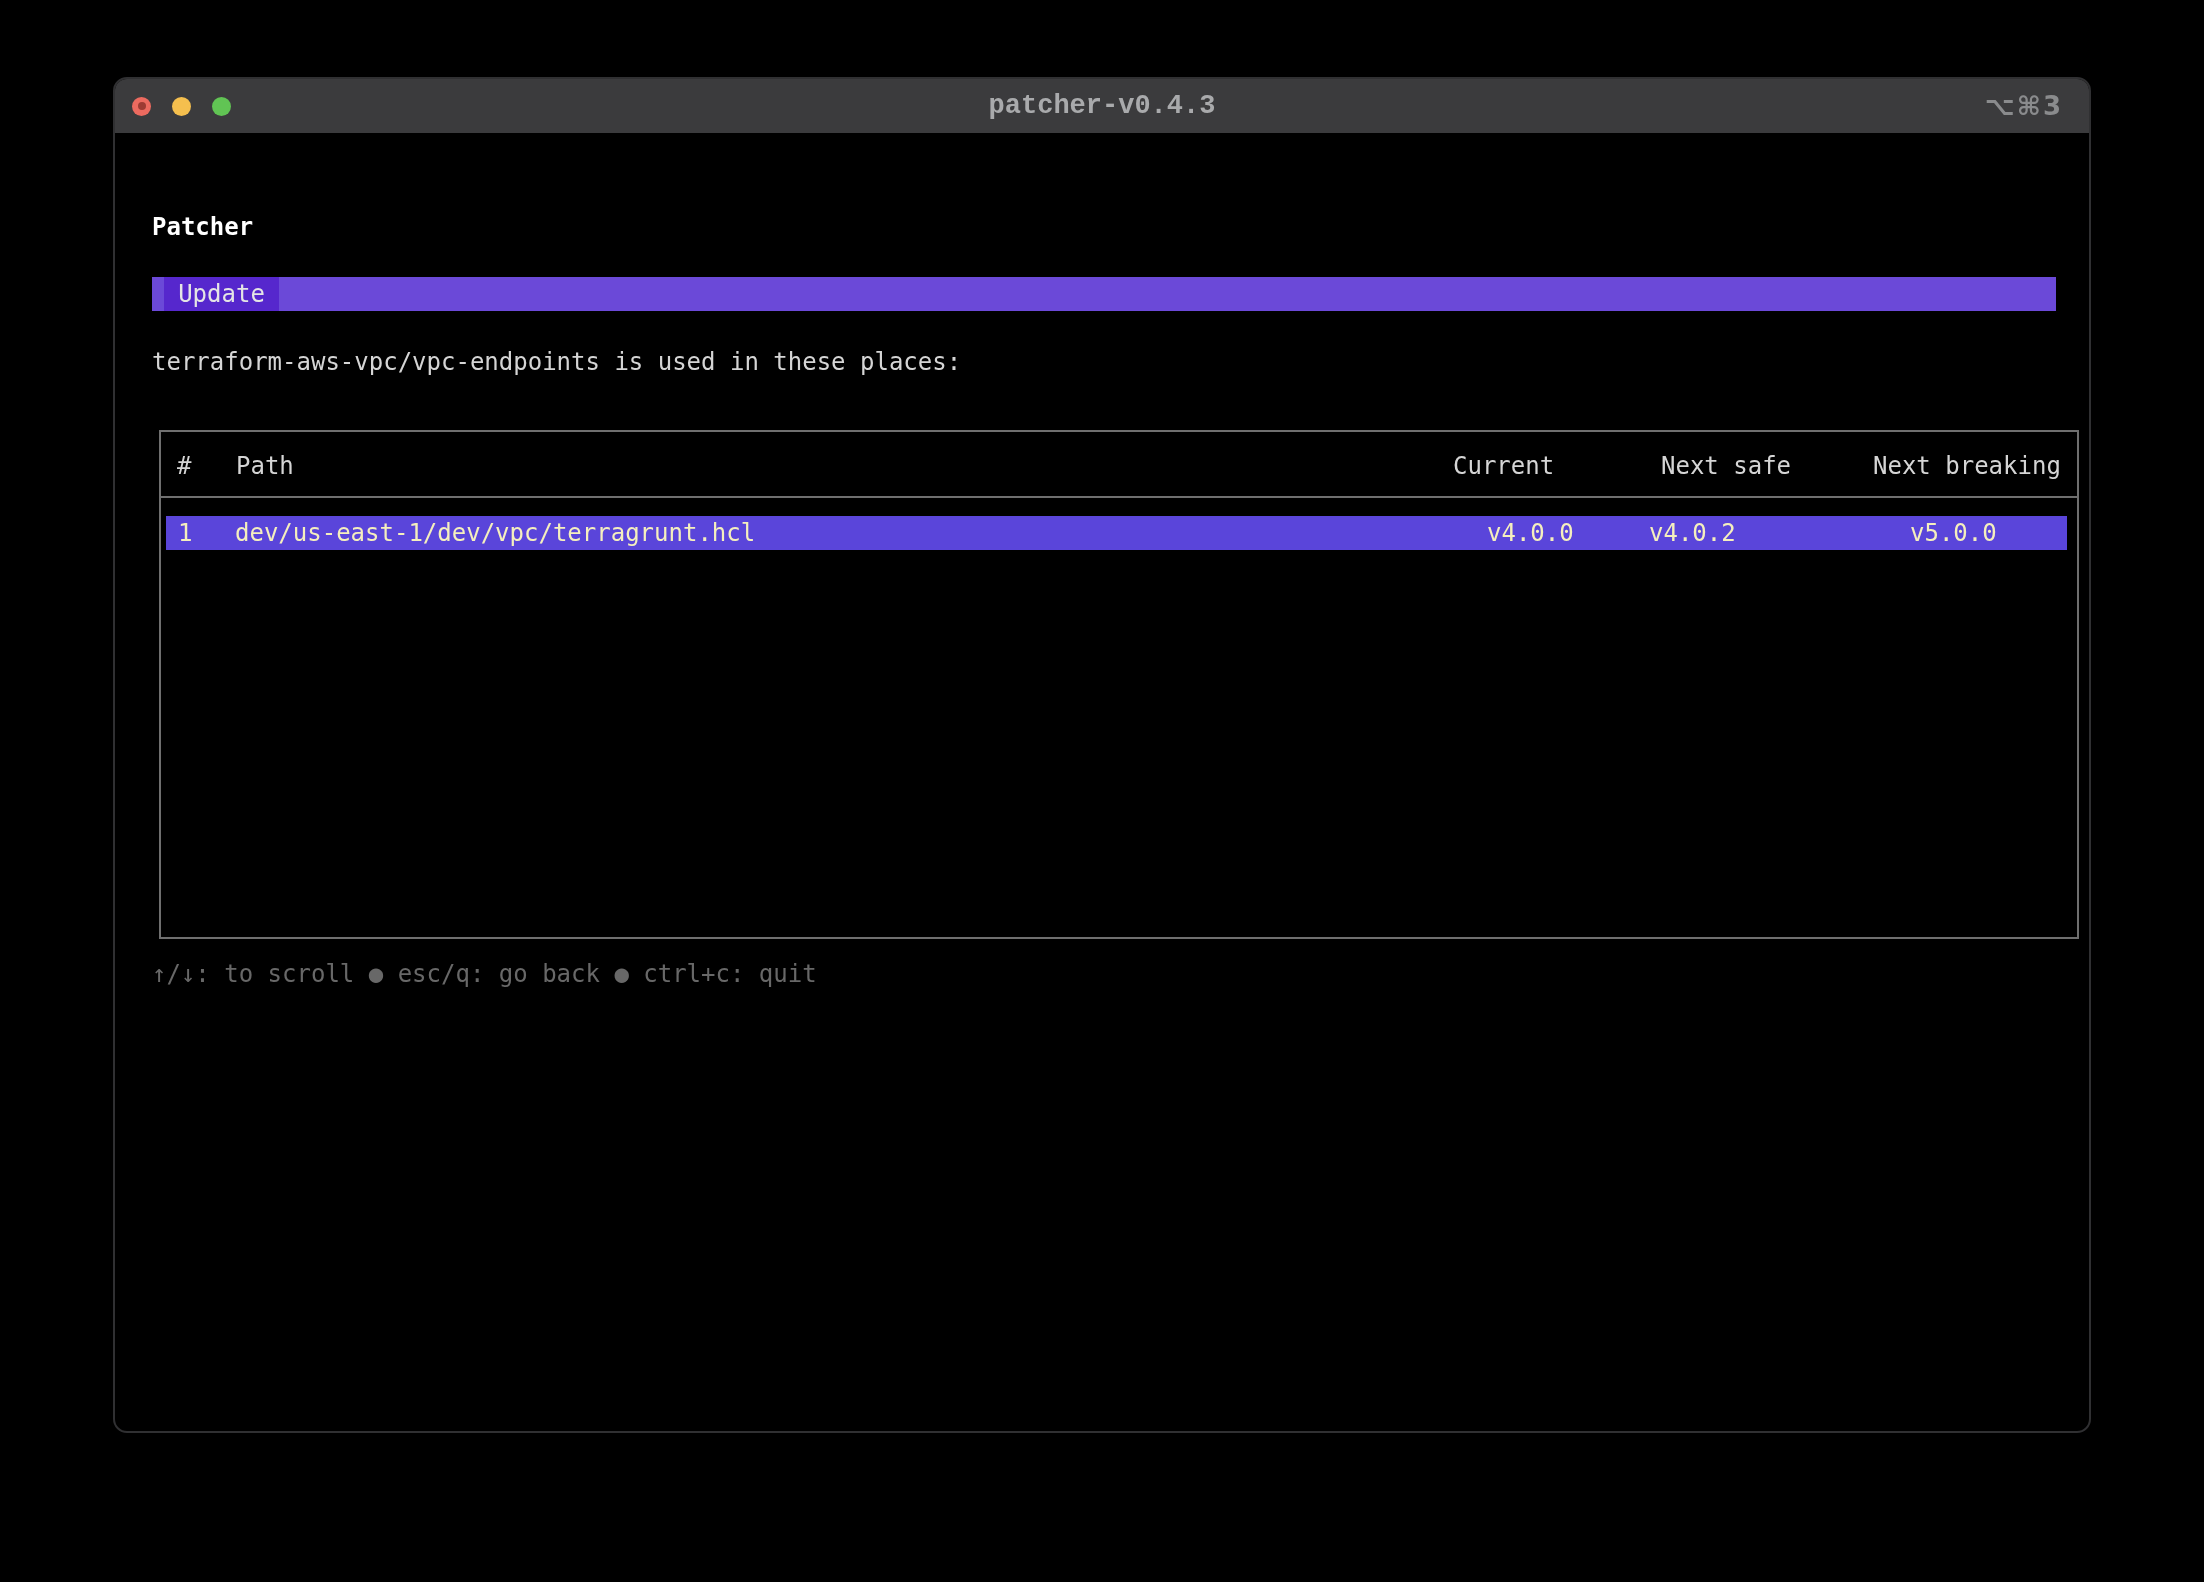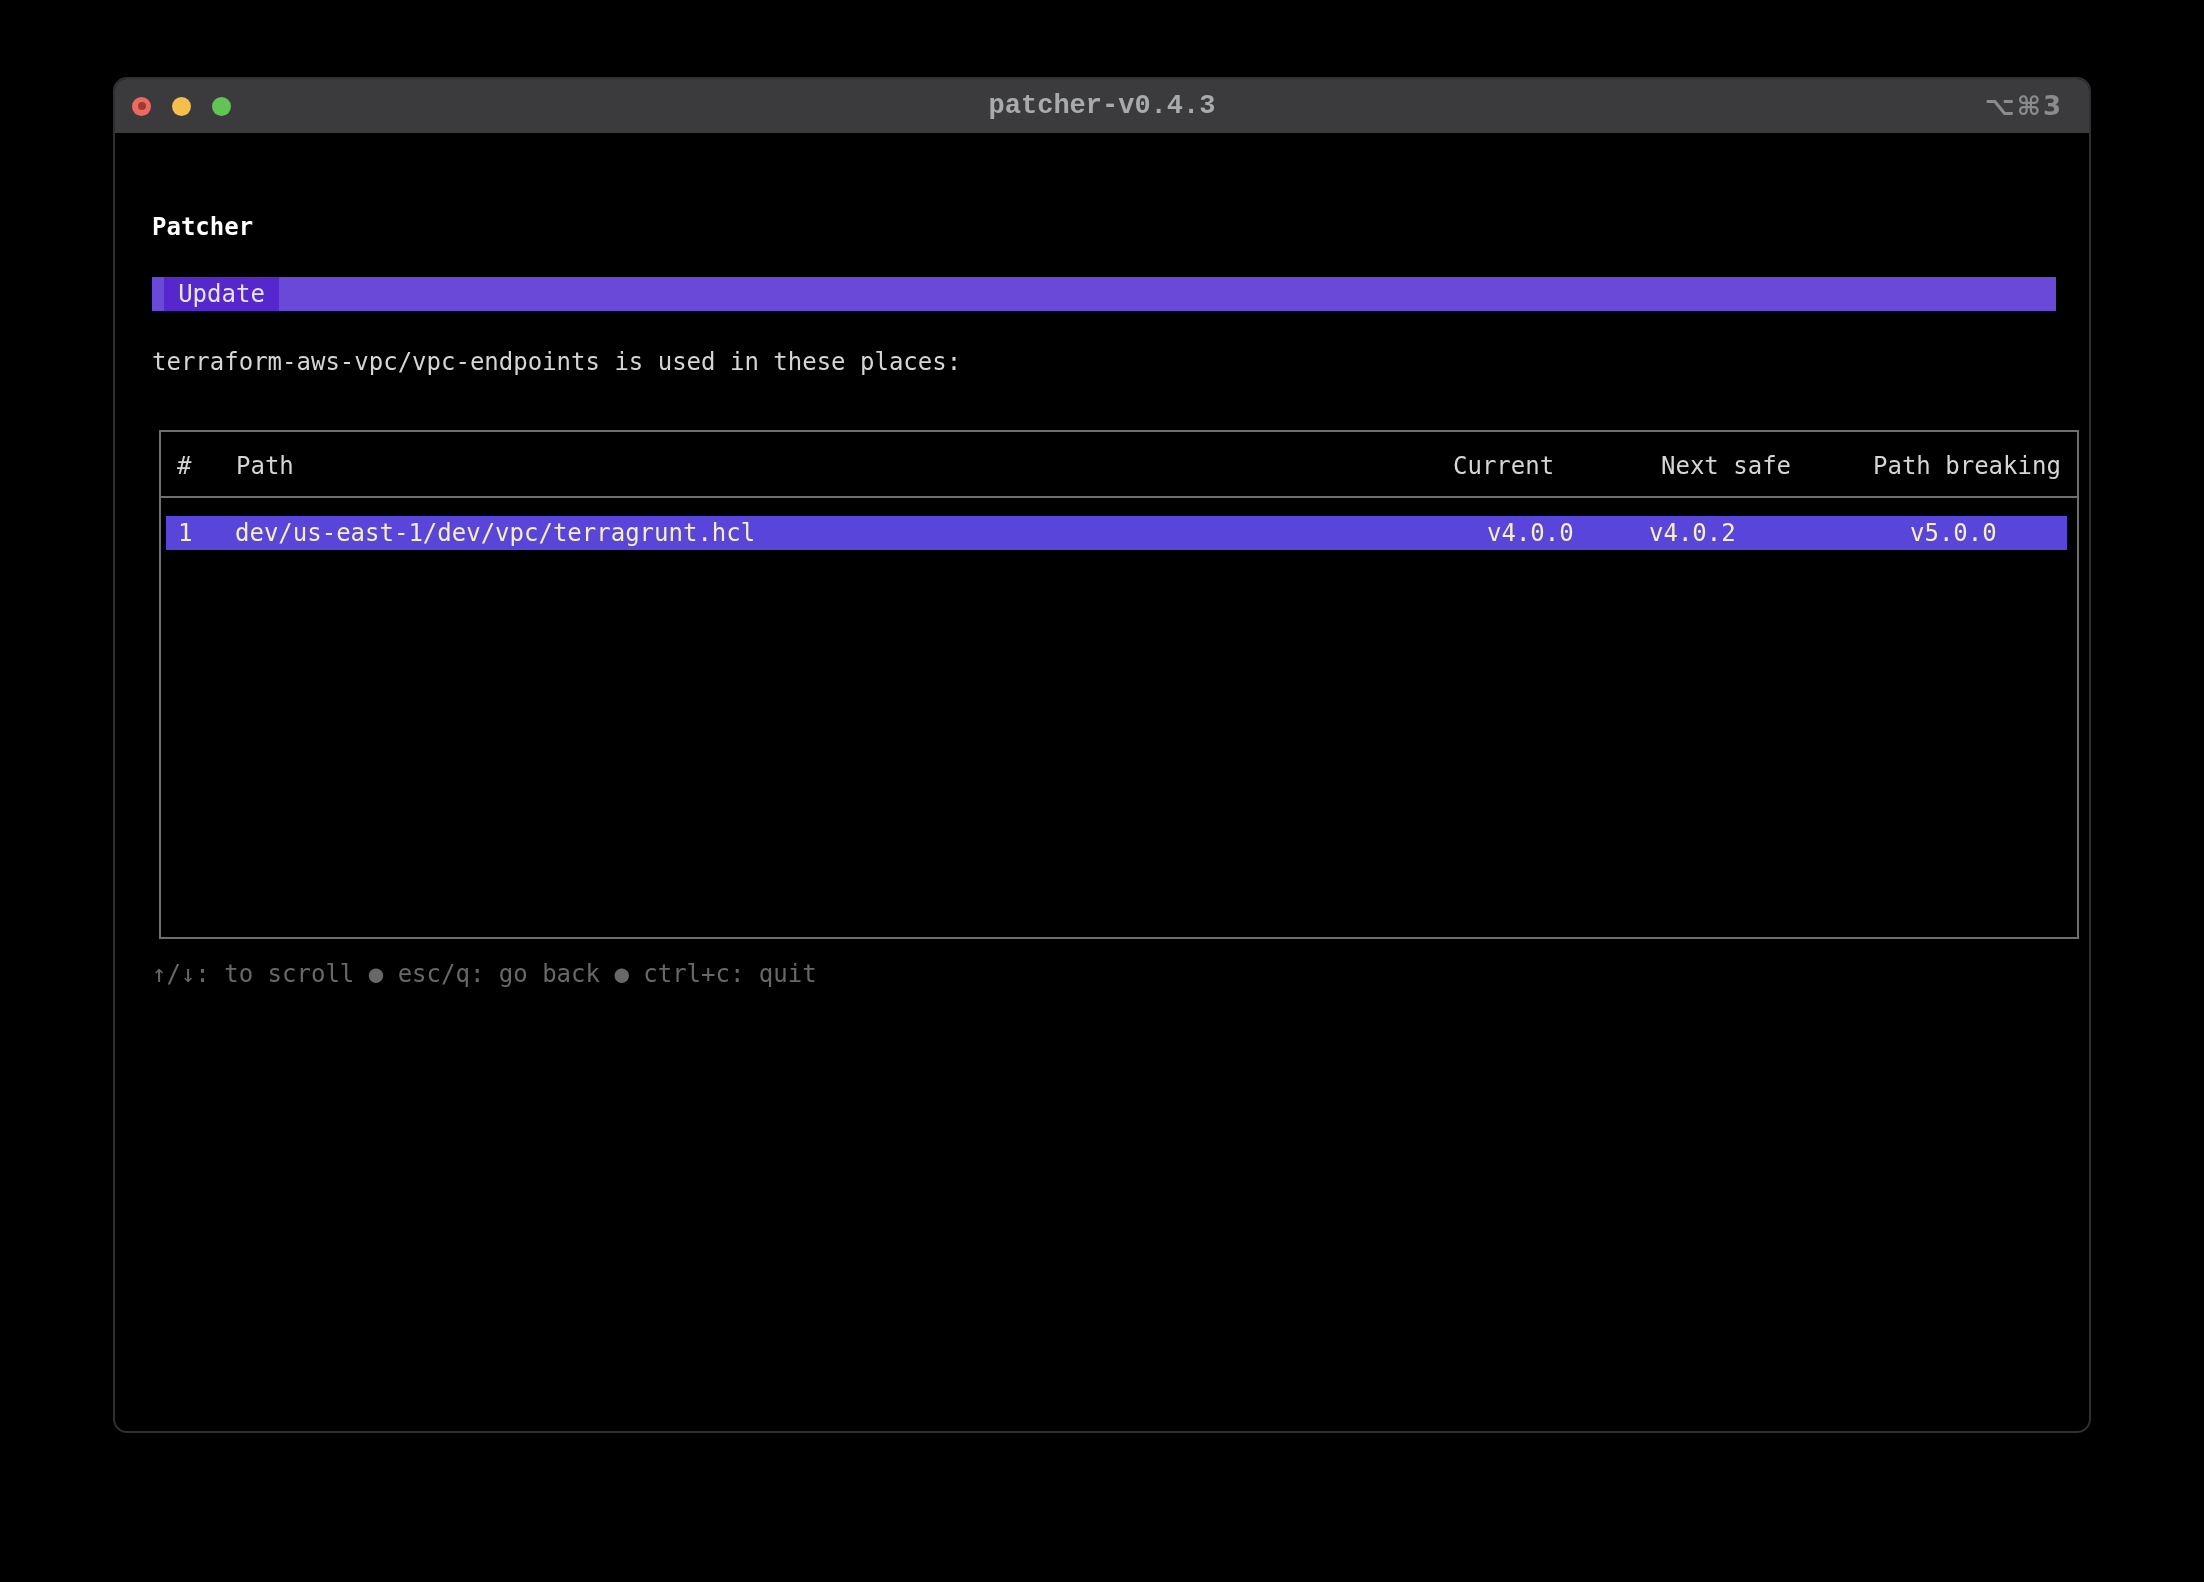--- a/index.html
+++ b/index.html
@@ -210,21 +210,21 @@
       <div class="tab">Update</div>
     </div>
 
     <div class="desc">terraform-aws-vpc/vpc-endpoints is used in these places:</div>
 
     <div class="utable">
       <div class="th col-num">#</div>
       <div class="th col-path">Path</div>
       <div class="th col-current">Current</div>
       <div class="th col-next-safe">Next safe</div>
-      <div class="th col-next-breaking">Path breaking</div>
+      <div class="th col-next-breaking">Next breaking</div>
 
       <div class="header-sep"></div>
 
       <div class="row">
         <span class="cell c-num">1</span>
         <span class="cell c-path">dev/us-east-1/dev/vpc/terragrunt.hcl</span>
         <span class="cell c-current">v4.0.0</span>
         <span class="cell c-next-safe">v4.0.2</span>
         <span class="cell c-next-breaking">v5.0.0</span>
       </div>

